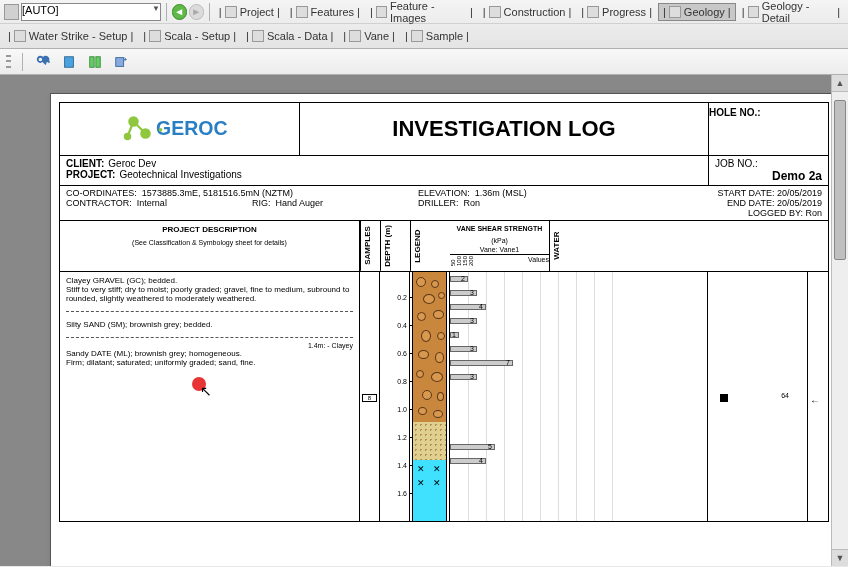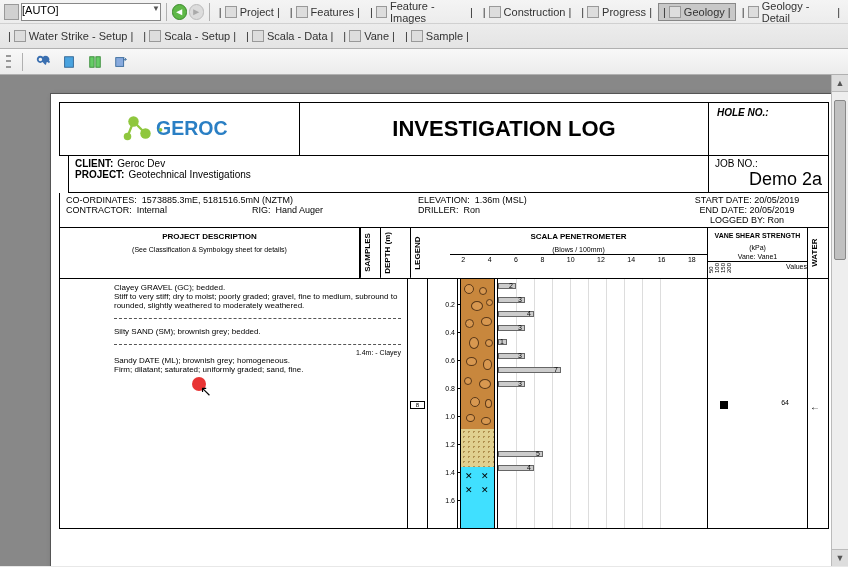--- a/index.html
+++ b/index.html
@@ -33,48 +33,48 @@
   .scroll-thumb { position:absolute; top:25px; height:160px; left:2px; right:2px; background:#c0c0c0; border:1px solid #888; border-radius:2px; }
   .scroll-btn { position:absolute; left:0; right:0; height:17px; background:#ddd; display:flex; align-items:center; justify-content:center; font-size:9px; color:#555; }
   .scroll-btn.up { top:0; border-bottom:1px solid #bbb; }
   .scroll-btn.down { bottom:0; border-top:1px solid #bbb; }
   
   
   .report { position:absolute; left:8px; right:8px; top:8px; }
   .hdr-grid { border:1.5px solid #000; display:flex; }
   .logo-cell { width:240px; border-right:1.5px solid #000; display:flex; align-items:center; justify-content:center; padding:8px; }
   .title-cell { flex:1; display:flex; align-items:center; justify-content:center; font-size:22px; font-weight:bold; font-family:Arial; }
-  .holeno-cell { width:120px; border-left:1.5px solid #000; display:flex; flex-direction:column; padding:4px 8px;font-style:italic; }
+  .holeno-cell { width:120px; border-left:1.5px solid #000; display:flex; flex-direction:column; padding:4px 0; }
   .holeno-cell .lbl { font-size:10px; font-weight:bold; }
   .holeno-cell .val { font-size:20px; font-weight:bold; text-align:center; flex:1; display:flex; align-items:center; justify-content:center; }
   
-  .meta-row { border:1.5px solid #000; border-top:none; display:flex; font-size:10px;margin-left:9px; }
+  .meta-row { border:1.5px solid #000; border-top:none; display:flex; font-size:10px; }
   .meta-left { flex:1; padding:2px 6px; }
   .meta-right { width:120px; border-left:1.5px solid #000; padding:2px 6px; }
   .meta-left .line, .meta-right .line { display:flex; gap:4px; }
   .meta-left .lbl { font-weight:bold; }
   
   .meta-block2 { border:1.5px solid #000; border-top:none; font-size:9px; padding:2px 6px; display:flex; flex-wrap:wrap; }
-  .meta-col-right { width:150px; margin-left:auto; text-align:center; }
+  .meta-col-right { width:150px; margin-left:auto; text-align:right; }
   
   
   .log-table { border:1.5px solid #000; border-top:none; display:flex; font-size:8px; }
   .col-desc { width:300px; border-right:1px solid #000; }
   .col-samples { width:20px; border-right:1px solid #000; writing-mode:vertical-rl; transform:rotate(180deg); text-align:center; font-weight:bold; padding:4px 2px; }
   .col-depth { width:30px; border-right:1px solid #000; writing-mode:vertical-rl; transform:rotate(180deg); text-align:center; font-weight:bold; padding:4px 2px; }
   .col-legend { width:40px; border-right:1px solid #000; writing-mode:vertical-rl; transform:rotate(180deg); text-align:center; font-weight:bold; padding:4px 2px; }
   .col-scala { flex:1; border-right:1px solid #000; }
   .col-vane { width:100px; border-right:1px solid #000; }
   .col-water { width:20px; writing-mode:vertical-rl; transform:rotate(180deg); text-align:center; font-weight:bold; padding:4px 2px; }
   
   .colhead { text-align:center; font-weight:bold; padding:4px 2px; }
   .subhead { text-align:center; font-size:7px; padding:1px; }
   .scale-row { display:flex; font-size:7px; justify-content:space-around; border-top:1px solid #000; padding:1px 0; }
   
-  .log-body { border:1.5px solid #000; border-top:none; display:flex; height:250px; position:relative; font-size:8px; overflow:hidden;padding-left:48px; }
+  .log-body { border:1.5px solid #000; border-top:none; display:flex; height:250px; position:relative; font-size:8px; overflow:hidden; }
   .body-desc { width:300px; border-right:1px solid #000; padding:4px 6px; }
   .body-desc .stratum { margin-bottom:8px; }
   .body-desc .stratum .title { font-weight:normal; }
   .body-desc hr.dashed { border:none; border-top:1px dashed #555; margin:4px 0; }
   .body-samples { width:20px; border-right:1px solid #000; position:relative; }
   .body-depth { width:30px; border-right:1px solid #000; position:relative; }
   .body-legend { width:40px; border-right:1px solid #000; position:relative; }
   .body-scala { flex:1; border-right:1px solid #000; position:relative; }
   .body-vane { width:100px; border-right:1px solid #000; position:relative; }
   .body-water { width:20px; position:relative; }
@@ -198,21 +198,21 @@
             </div>
           <div class="line">
               <span class="lbl">PROJECT:</span> 
               <span>Geotechnical Investigations</span>
             </div>
         </div>
         <div class="meta-right">
           <div class="line">
               <span class="lbl">JOB NO.:</span>
             </div>
-          <div class="line" style="justify-content:flex-end;font-weight:normal;font-size:18px;">
+          <div class="line" style="justify-content:flex-end;font-weight:bold;font-size:12px;">
               <span>Demo 2a</span>
             </div>
         </div>
       </div>
 
       <div class="meta-block2">
         <div style="flex:1">
           <div><span class="lbl">CO-ORDINATES:</span>&nbsp;&nbsp;<span>1573885.3mE, 5181516.5mN (NZTM)</span>
             <span style="display:inline-block; width:120px"></span>
             <span class="lbl">ELEVATION:</span>&nbsp;&nbsp;<span>1.36m (MSL)</span>
@@ -232,35 +232,20 @@
       </div>
 
       <div class="log-table">
         <div class="col-desc">
           <div class="colhead">PROJECT DESCRIPTION</div>
           <div class="subhead">(See Classification &amp; Symbology sheet for details)</div>
         </div>
         <div class="col-samples">SAMPLES</div>
         <div class="col-depth">DEPTH (m)</div>
         <div class="col-legend">LEGEND</div>
-        <div class="col-scala">
-          <div class="colhead">SCALA PENETROMETER</div>
-          <div class="subhead">(Blows / 100mm)</div>
-          <div class="scale-row" id="scala-scale">
-              <span>2</span>
-              <span>4</span>
-              <span>6</span>
-              <span>8</span>
-              <span>10</span>
-              <span>12</span>
-              <span>14</span>
-              <span>16</span>
-              <span>18</span>
-            </div>
-        </div>
         <div class="col-vane">
           <div class="colhead" style="font-size:7px">VANE SHEAR STRENGTH</div>
           <div class="subhead">(kPa)</div>
           <div class="subhead">Vane: Vane1</div>
           <div class="scale-row" id="vane-scale">
               <span style="writing-mode: vertical-rl; transform: rotate(180deg); font-size: 6px;">50</span>
               <span style="writing-mode: vertical-rl; transform: rotate(180deg); font-size: 6px;">100</span>
               <span style="writing-mode: vertical-rl; transform: rotate(180deg); font-size: 6px;">150</span>
               <span style="writing-mode: vertical-rl; transform: rotate(180deg); font-size: 6px;">200</span>
               <span style="margin-left:auto">Values</span>

